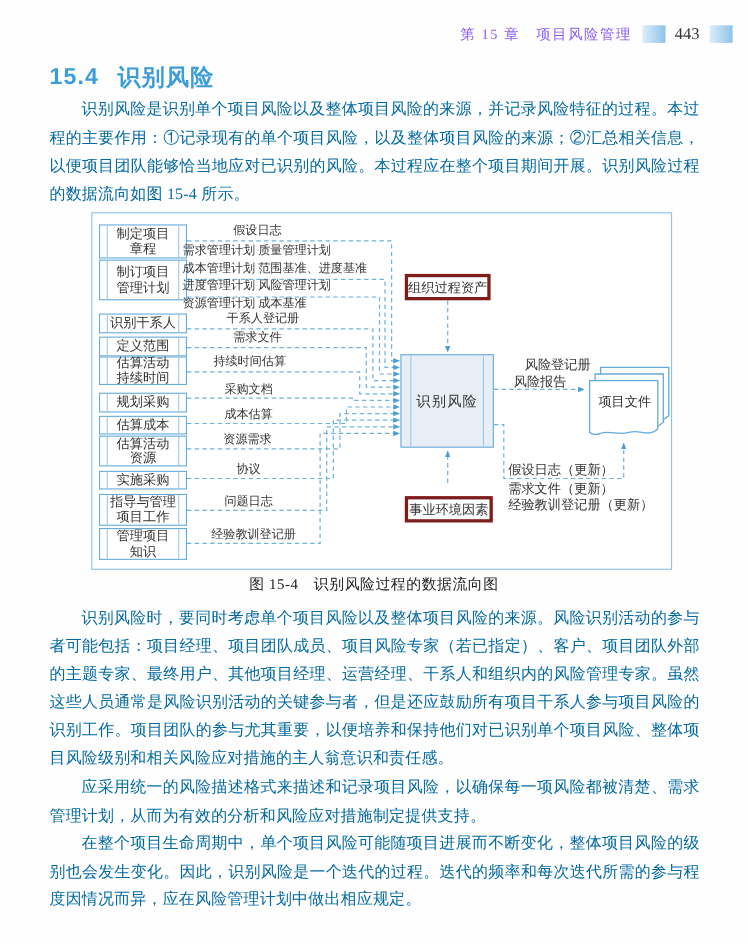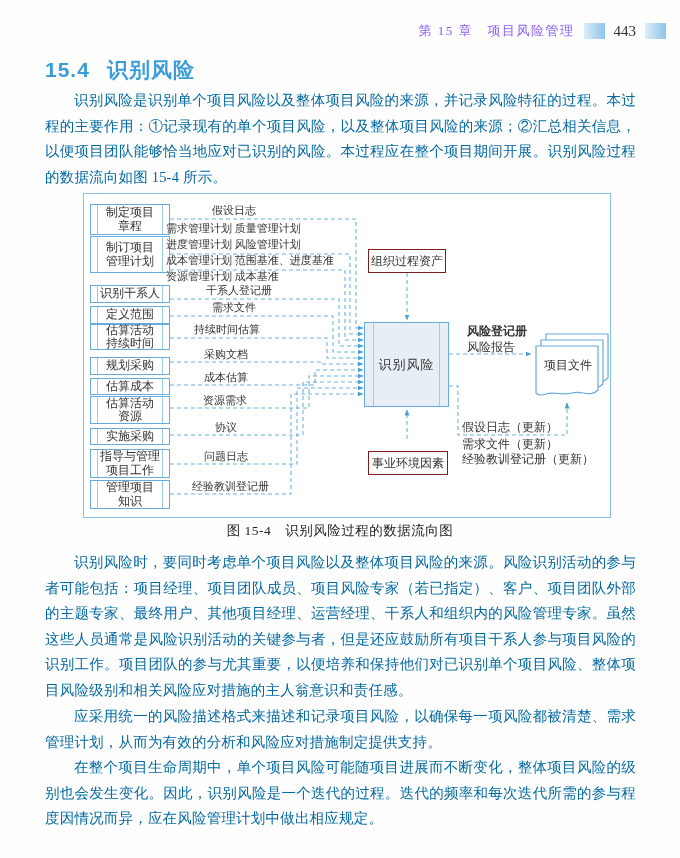--- a/index.html
+++ b/index.html
@@ -27,21 +27,21 @@
   .diagram svg{position:absolute;left:0;top:0;}
   .pbox{position:absolute;left:6px;width:80px;box-sizing:border-box;
     border:1px solid #66abdc;background:#fff;display:flex;flex-direction:column;
     justify-content:center;font-size:12px;line-height:13.5px;
     color:#333;text-align:center;}
   .pbox::before,.pbox::after{content:"";position:absolute;top:0;bottom:0;width:0;
     border-left:1px solid #9bcaea;}
   .pbox::before{left:6px;}
   .pbox::after{right:6px;}
   .pbox span{display:block;}
-  .cbox{position:absolute;box-sizing:border-box;border:1px solid #7f1d1d;background:#fff;
+  .cbox{position:absolute;box-sizing:border-box;border:3px solid #7f1d1d;background:#fff;
     display:flex;align-items:center;justify-content:center;font-size:12px;color:#333;}
   .main-box{position:absolute;left:280px;top:128px;width:85px;height:85px;
     box-sizing:border-box;border:1px solid #66abdc;background:#e8eef5;
     display:flex;align-items:center;justify-content:center;
     font-size:13px;letter-spacing:1px;color:#333;}
   .main-box::before,.main-box::after{content:"";position:absolute;top:0;bottom:0;width:0;
     border-left:1px solid #9bcaea;}
   .main-box::before{left:8px;}
   .main-box::after{right:8px;}
   .flabel{position:absolute;font-size:11px;line-height:13px;color:#333;white-space:nowrap;}
@@ -140,39 +140,39 @@
     <span>项目工作</span>
   </div>
   <div class="pbox" style="top:286px;height:29px;">
     <span>管理项目</span>
     <span>知识</span>
   </div>
 
   <div class="flabel center" style="left:100px;top:10px;width:100px;">假设日志</div>
   <div class="flabel plan-rows" style="left:82px;top:28px;">
     <div>需求管理计划 质量管理计划</div>
+    <div>成本管理计划 范围基准、进度基准</div>
     <div>进度管理计划 风险管理计划</div>
-    <div>成本管理计划 范围基准、进度基准</div>
     <div>资源管理计划 成本基准</div>
   </div>
   <div class="flabel center" style="left:100px;top:90px;width:110px;">干系人登记册</div>
   <div class="flabel center" style="left:100px;top:107px;width:100px;">需求文件</div>
   <div class="flabel" style="left:110px;top:129px;">持续时间估算</div>
   <div class="flabel" style="left:120px;top:154px;">采购文档</div>
   <div class="flabel" style="left:120px;top:177px;">成本估算</div>
   <div class="flabel" style="left:119px;top:200px;">资源需求</div>
   <div class="flabel" style="left:131px;top:227px;">协议</div>
   <div class="flabel" style="left:120px;top:256px;">问题日志</div>
   <div class="flabel" style="left:108px;top:286px;">经验教训登记册</div>
 
   <div class="cbox" style="left:284px;top:55px;width:78px;height:24px;">组织过程资产</div>
   <div class="main-box">识别风险</div>
   <div class="cbox" style="left:284px;top:245px;width:80px;height:24px;margin-top:12px;">事业环境因素</div>
 
-  <div class="rlabel" style="left:383px;top:130px;font-weight:bold;">风险登记册</div>
+  <div class="rlabel" style="left:393px;top:130px;">风险登记册</div>
   <div class="rlabel" style="left:383px;top:146px;">风险报告</div>
   <div class="doc-label">项目文件</div>
   <div class="rlabel" style="left:378px;top:226px;">假设日志（更新）</div>
   <div class="rlabel" style="left:378px;top:243px;">需求文件（更新）</div>
   <div class="rlabel" style="left:378px;top:258px;">经验教训登记册（更新）</div>
 </div>
 
 <div class="caption">图 15-4　识别风险过程的数据流向图</div>
 
 <p class="bodytext" style="top:550px;">识别风险时，要同时考虑单个项目风险以及整体项目风险的来源。风险识别活动的参与者可能包括：项目经理、项目团队成员、项目风险专家（若已指定）、客户、项目团队外部的主题专家、最终用户、其他项目经理、运营经理、干系人和组织内的风险管理专家。虽然这些人员通常是风险识别活动的关键参与者，但是还应鼓励所有项目干系人参与项目风险的识别工作。项目团队的参与尤其重要，以便培养和保持他们对已识别单个项目风险、整体项目风险级别和相关风险应对措施的主人翁意识和责任感。</p>

